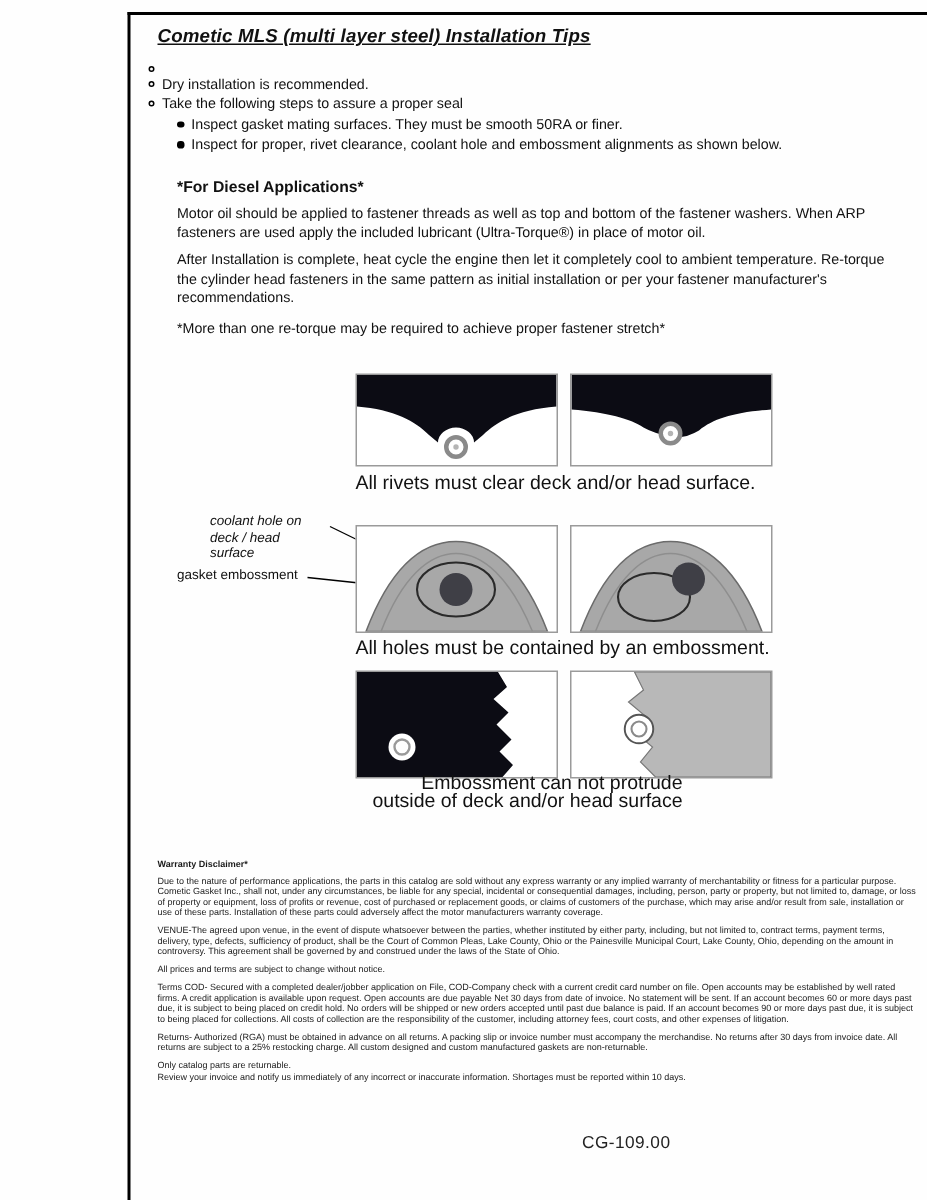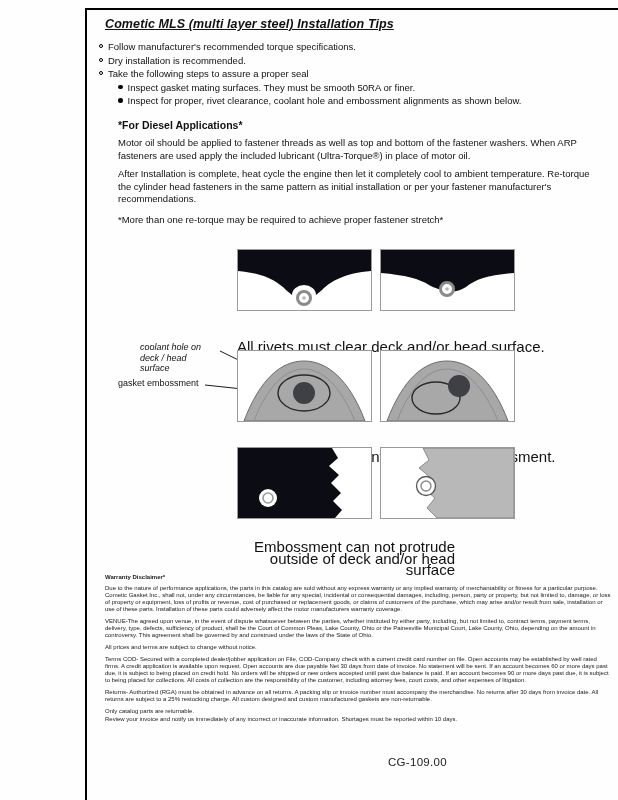--- a/index.html
+++ b/index.html
@@ -20,21 +20,21 @@
 
   .diesel-heading { position:absolute; left:118px; top:119px; font-size:10.5px; font-weight:bold; }
   .para { position:absolute; left:118px; width:472px; font-size:9.5px; line-height:12.5px; }
   .para.p1 { top:137px; }
   .para.p2 { top:168px; }
   .para.p3 { top:214px; }
 
   .dg-header { position:absolute; width:135px; text-align:left; font-size:11.5px; color:#2b2b2b; letter-spacing:1px;margin-top:40px; }
   .panel { position:absolute; width:135px; background:#fff; border:1px solid #9a9a9a; }
   .panel svg { display:block; }
-  .caption { position:absolute; font-size:15px; line-height:11.5px;margin-top:25px; }
+  .caption { position:absolute; font-size:13px; line-height:11.5px; }
   .hdr-left  { left:237px; }
   .hdr-right { left:380px; }
 
   .callout { position:absolute; font-size:9px; line-height:10.5px; }
   .callout.coolant { left:140px; top:342px; width:78px;font-style:italic; }
   .callout.emboss  { left:118px; top:378px; width:86px; }
   .callout-lines { position:absolute; left:196px; top:338px; pointer-events:none; }
 
   .warranty { position:absolute; left:105px; top:574px; width:506px; font-size:6px; line-height:7px; color:#1a1a1a; }
   .warranty .w-head { font-weight:bold; margin-bottom:4px; }
@@ -48,21 +48,20 @@
 <div class="page">
 
   <div class="frame-top"></div>
   <div class="frame-left"></div>
 
   <h1 class="title">Cometic MLS (multi layer steel) Installation Tips</h1>
 
   <div class="bullets">
     <div class="bullet">
       <span class="marker-hollow"></span>
-      <span>Follow manufacturer's recommended torque specifications.</span>
     </div>
     <div class="bullet">
       <span class="marker-hollow"></span>
       <span>Dry installation is recommended.</span>
     </div>
     <div class="bullet">
       <span class="marker-hollow"></span>
       <span>Take the following steps to assure a proper seal</span>
     </div>
     <div class="bullet sub">

